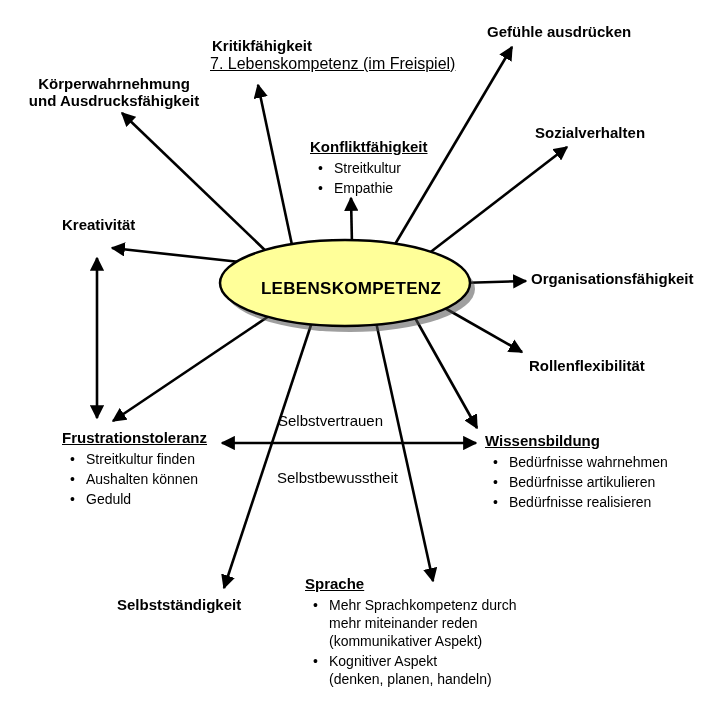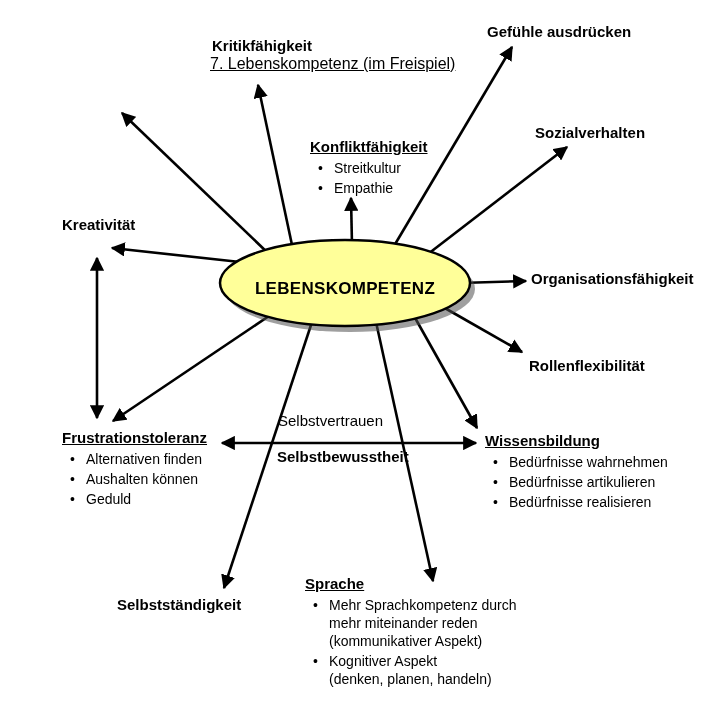--- a/index.html
+++ b/index.html
@@ -21,21 +21,21 @@
   .node.regular { font-weight: normal; }
   .node-label { font-weight: bold; font-size: 15px; white-space: pre-line; text-decoration: underline; }
   .page-title {
     position: absolute;
     font-size: 16px; font-weight: normal;
     text-decoration: underline;
     line-height: 19px;
   }
   .center-label {
     position: absolute;
-    left: 222px; top: 243px; width: 246px; height: 91px;
+    left: 228px; top: 243px; width: 246px; height: 91px;
     display: flex; align-items: center; justify-content: center;
     font-weight: bold; font-size: 17px; letter-spacing: 0.3px;
   }
   ul.bullets {
     list-style: none;
     margin-top: 4px;
     font-weight: normal;
     font-size: 14px;
   }
   ul.bullets li {
@@ -89,47 +89,49 @@
   </svg>
 
   <div class="center-label">LEBENSKOMPETENZ</div>
 
   <div class="page-title" style="left:210px; top:54px;">7. Lebenskompetenz (im Freispiel)</div>
 
   <div class="node" style="left:212px; top:37px;">Kritikfähigkeit</div>
 
   <div class="node" style="left:487px; top:23px;">Gefühle ausdrücken</div>
 
+  <div class="node center-text" style="left:22px; top:75px; width:184px; white-space:pre-line;">Körperwahrnehmung
+und Ausdrucksfähigkeit</div>
 
   <div class="node" style="left:535px; top:124px;">Sozialverhalten</div>
 
   <div class="node" style="left:62px; top:216px;">Kreativität</div>
 
   <div class="node" style="left:531px; top:270px;">Organisationsfähigkeit</div>
 
   <div class="node" style="left:529px; top:357px;">Rollenflexibilität</div>
 
   <div class="node regular" style="left:278px; top:412px;">Selbstvertrauen</div>
 
-  <div class="node regular" style="left:277px; top:448px;font-weight:bold;">Selbstbewusstheit</div>
+  <div class="node regular" style="left:277px; top:469px;">Selbstbewusstheit</div>
 
   <div class="node" style="left:117px; top:596px;">Selbstständigkeit</div>
 
   <div class="node" style="left:310px; top:138px;">
     <div class="node-label">Konfliktfähigkeit</div>
     <ul class="bullets">
       <li>Streitkultur</li>
       <li>Empathie</li>
     </ul>
   </div>
 
   <div class="node" style="left:62px; top:429px;">
     <div class="node-label">Frustrationstoleranz</div>
     <ul class="bullets">
-      <li>Alternativen finden</li>
+      <li>Streitkultur finden</li>
       <li>Aushalten können</li>
       <li>Geduld</li>
     </ul>
   </div>
 
   <div class="node" style="left:485px; top:432px;">
     <div class="node-label">Wissensbildung</div>
     <ul class="bullets">
       <li>Bedürfnisse wahrnehmen</li>
       <li>Bedürfnisse artikulieren</li>

